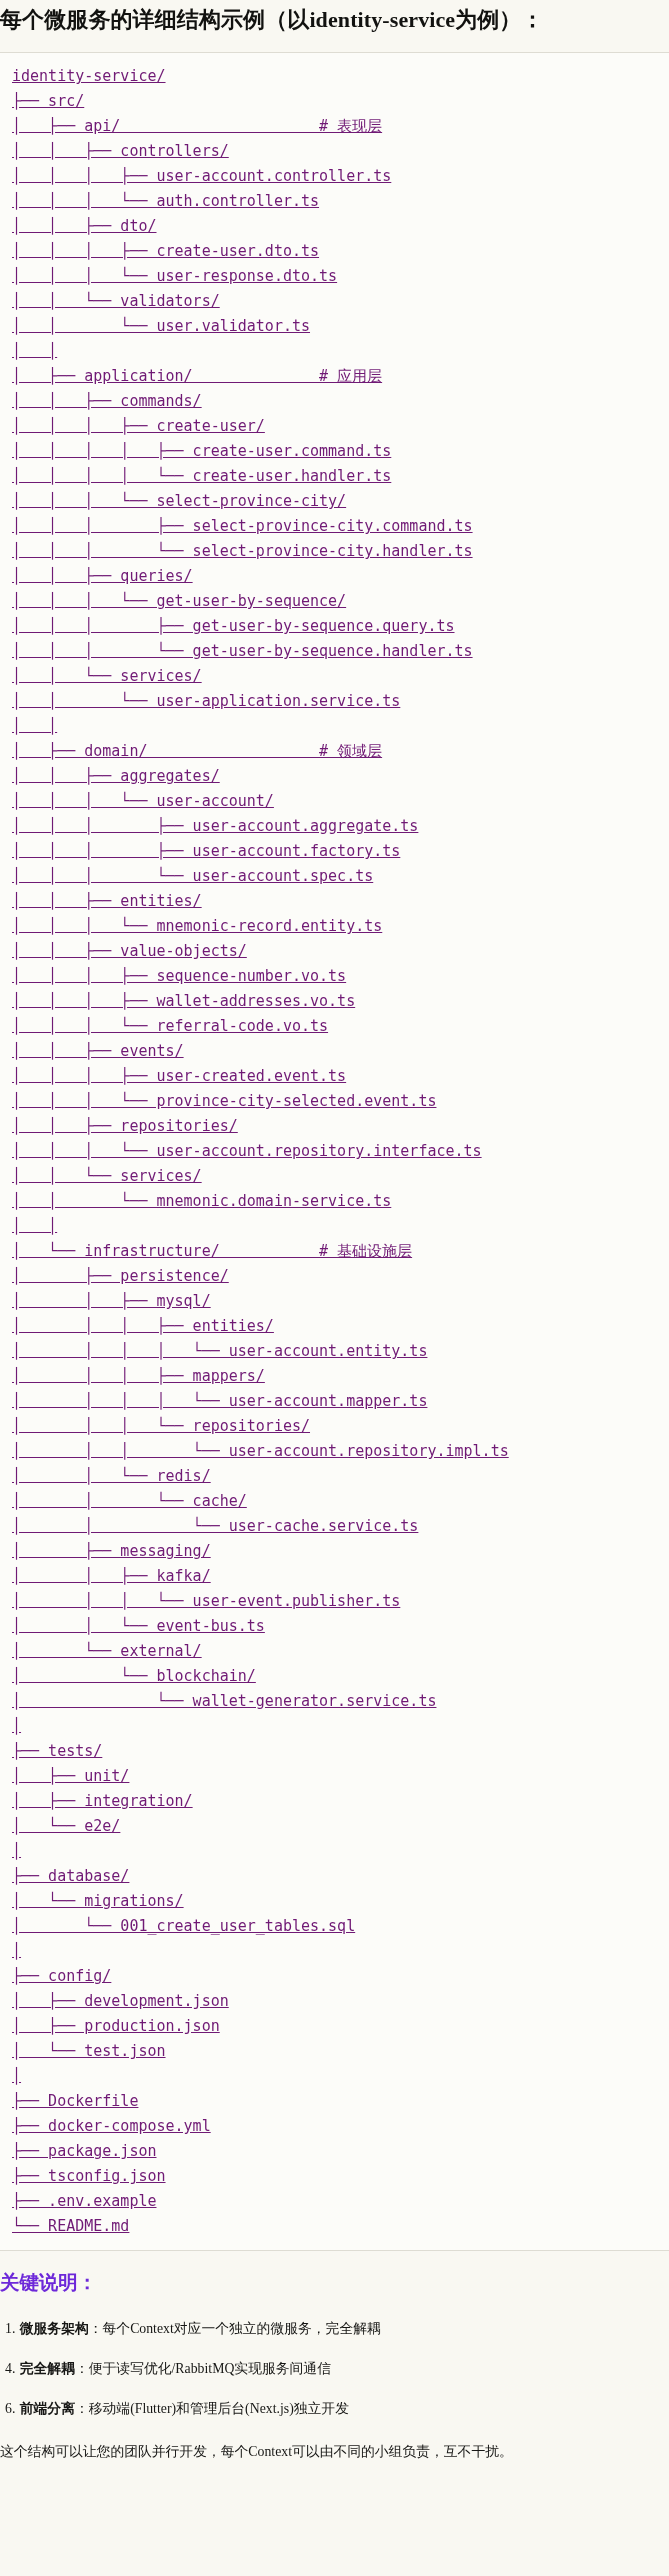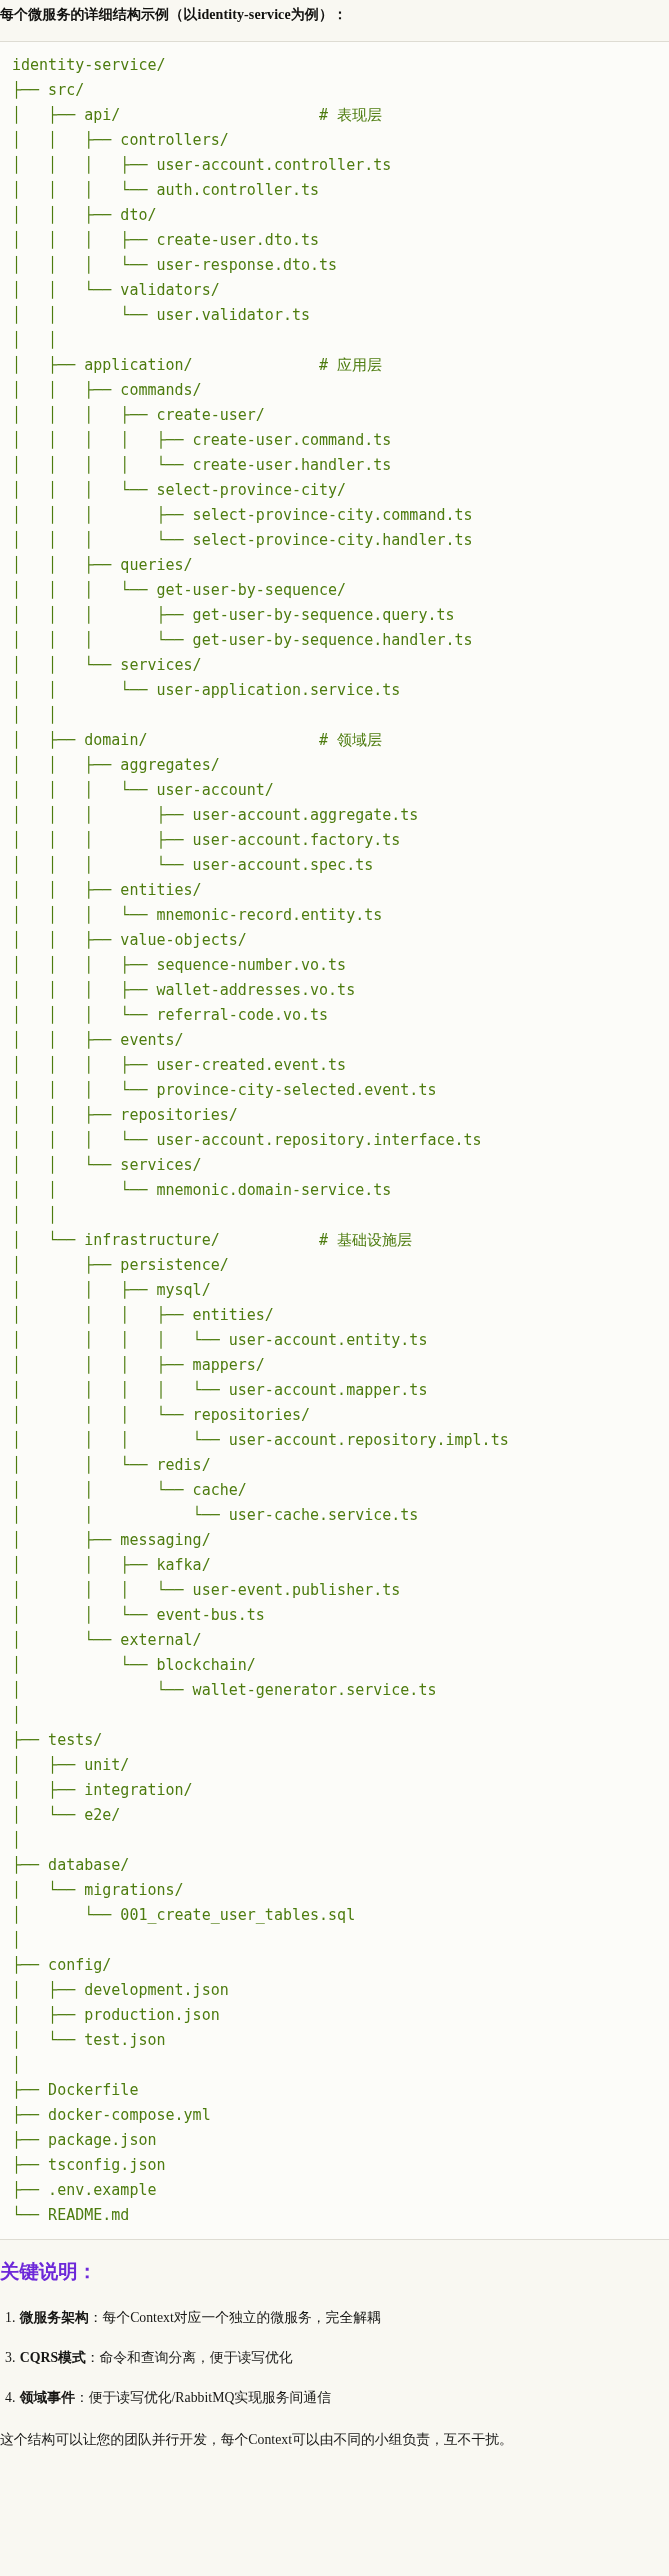--- a/index.html
+++ b/index.html
@@ -10,41 +10,42 @@
     font-family: "Liberation Serif", serif;
   }
   .page {
     width: 669px;
     margin: 0 auto;
     box-sizing: border-box;
   }
   .page-title {
     margin: 5px 0 16px 0;
     padding: 0;
-    font-size: 14px;
+    font-size: 22px;
     line-height: 1.4;
     font-weight: 700;
     color: #121210;
     letter-spacing: 0.1px;
   }
   .code-block {
     margin-top: 12px;
     background: #fcfcf9;
     border-top: 0.6px solid #dedcd3;
     border-bottom: 0.6px solid #dedcd3;
   }
   .code-block pre {
     margin: 0;
     padding: 11.3px 6.3px 11.3px 12px;
     font-family: "DejaVu Sans Mono", monospace;
     font-size: 15px;
     line-height: 25px;
-    color: #4d7c0f;
+    color: #701a75;
     white-space: pre;
     overflow: hidden;
+    text-decoration: underline;
   }
   .notes-heading {
     margin: 19px 0 0 0;
     font-size: 19.4px;
     line-height: 1.35;
     font-weight: 700;
     color: #6d28d9;
   }
   .notes-list {
     list-style: none;
@@ -162,20 +163,20 @@
 ├── package.json
 ├── tsconfig.json
 ├── .env.example
 └── README.md</pre>
   </div>
 
   <h3 class="notes-heading">关键说明：</h3>
 
   <ol class="notes-list">
     <li><span class="note-number">1.</span><span class="note-label">微服务架构</span><span>：每个Context对应一个独立的微服务，完全解耦</span></li>
-    <li><span class="note-number">3.</span><span class="note-label">CQRS模式</span><span>：命令和查询分离，便于读写优化</span></li>
-    <li><span class="note-number">4.</span><span class="note-label">领域事件</span><span>：便于读写优化/RabbitMQ实现服务间通信</span></li>
+    <li><span class="note-number">4.</span><span class="note-label">完全解耦</span><span>：便于读写优化/RabbitMQ实现服务间通信</span></li>
+    <li><span class="note-number">6.</span><span class="note-label">前端分离</span><span>：移动端(Flutter)和管理后台(Next.js)独立开发</span></li>
   </ol>
 
   <p class="closing-paragraph">这个结构可以让您的团队并行开发，每个Context可以由不同的小组负责，互不干扰。</p>
 
 </div>
 
 
 </body></html>

